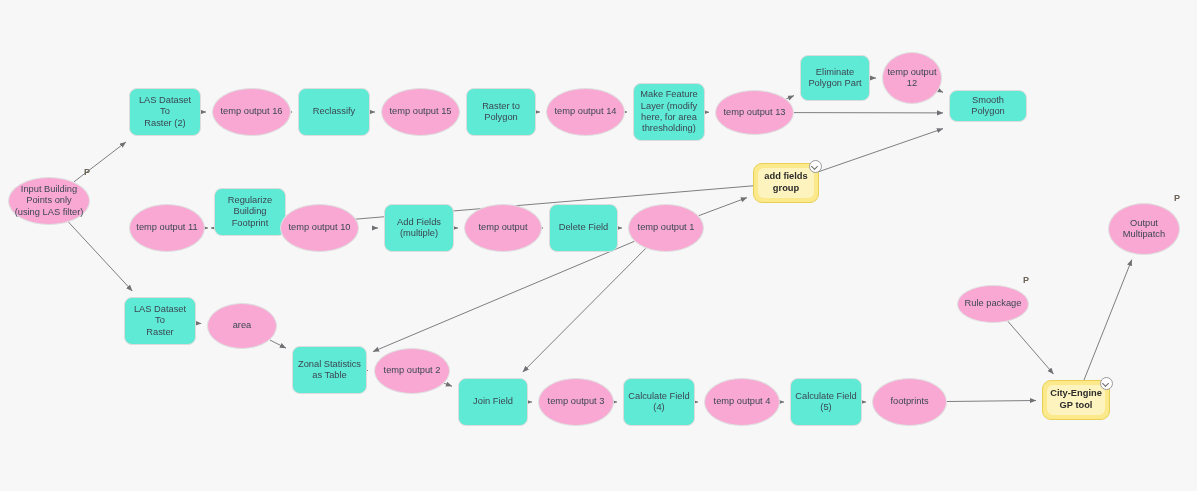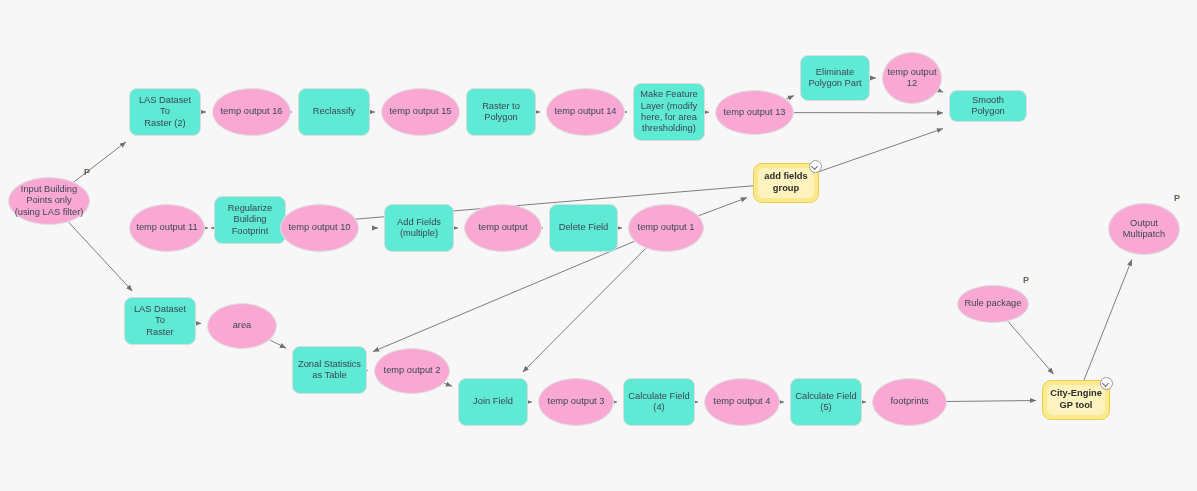--- a/index.html
+++ b/index.html
@@ -209,21 +209,21 @@
       <div class="node group" style="left: 753px; top: 163px; width: 66px; height: 40px;">
         <div class="group-inner">
           <span class="node-label">add fields
 group</span>
         </div>
         <span class="chevron"></span>
       </div>
       <div class="node data" style="left: 129px; top: 204px; width: 76px; height: 48px;">
         <span class="node-label">temp output 11</span>
       </div>
-      <div class="node tool" style="left: 214px; top: 196px; width: 72px; height: 48px;">
+      <div class="node tool" style="left: 214px; top: 188px; width: 72px; height: 48px;">
         <span class="node-label">Regularize
 Building
 Footprint</span>
       </div>
       <div class="node data" style="left: 280px; top: 204px; width: 79px; height: 48px;">
         <span class="node-label">temp output 10</span>
       </div>
       <div class="node tool" style="left: 384px; top: 204px; width: 70px; height: 48px;">
         <span class="node-label">Add Fields
 (multiple)</span>

